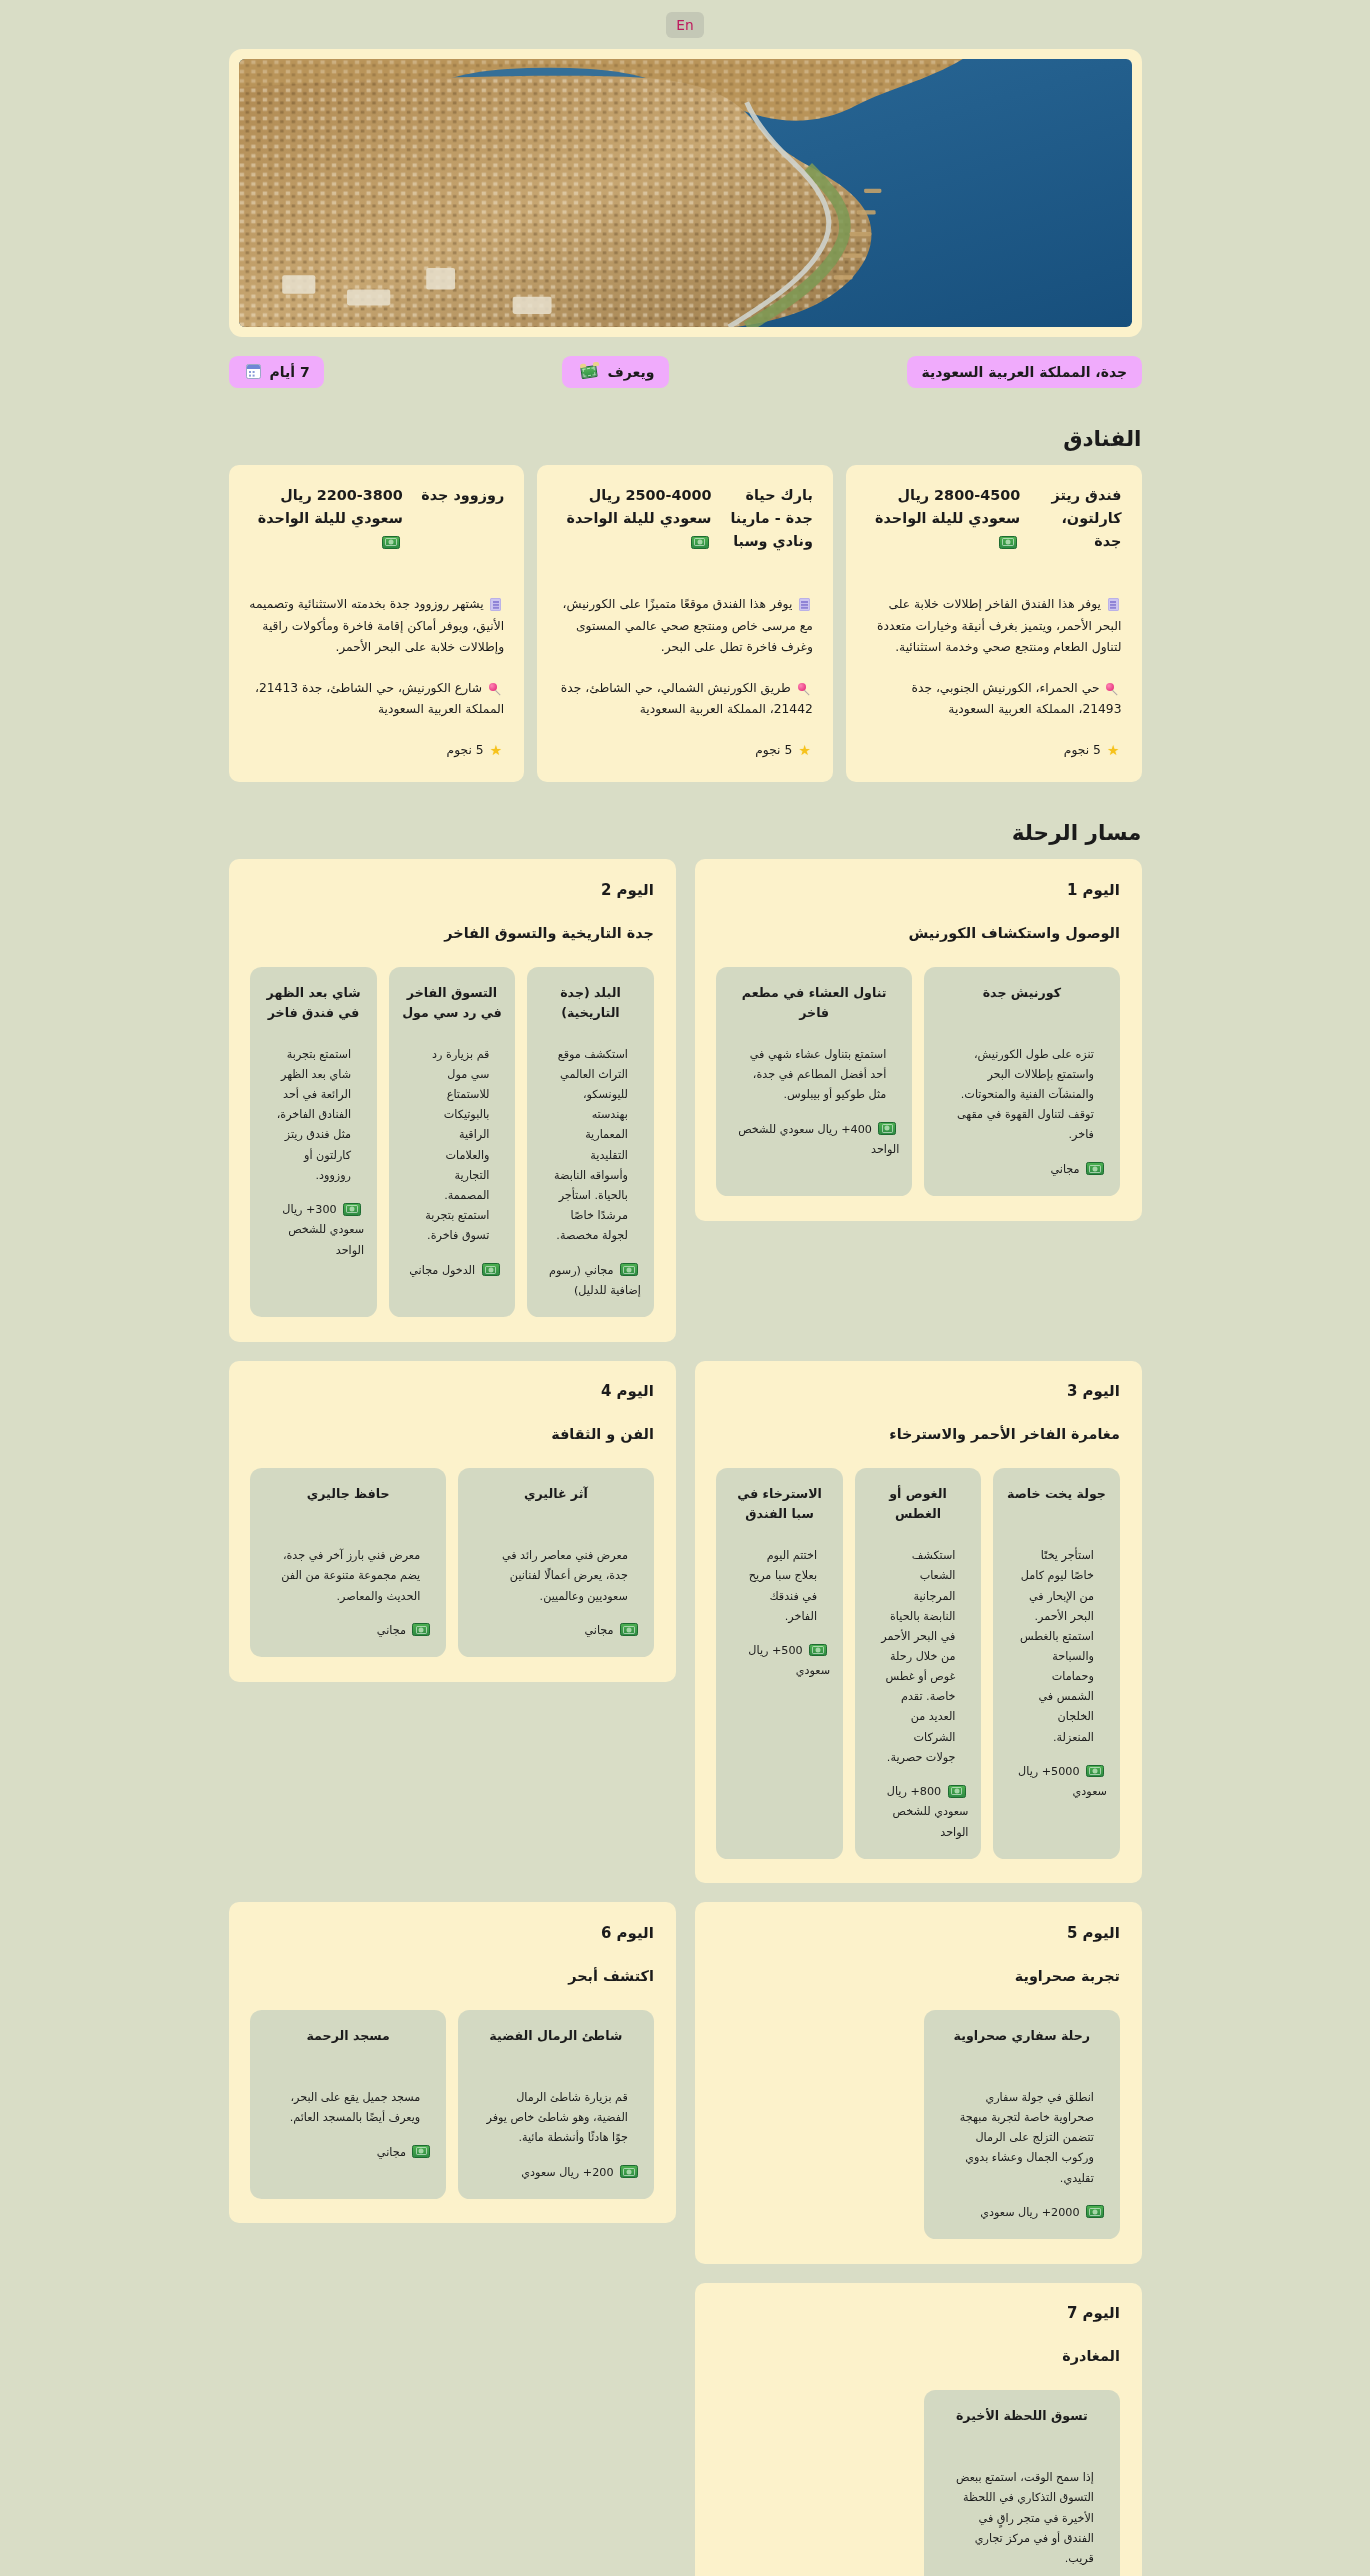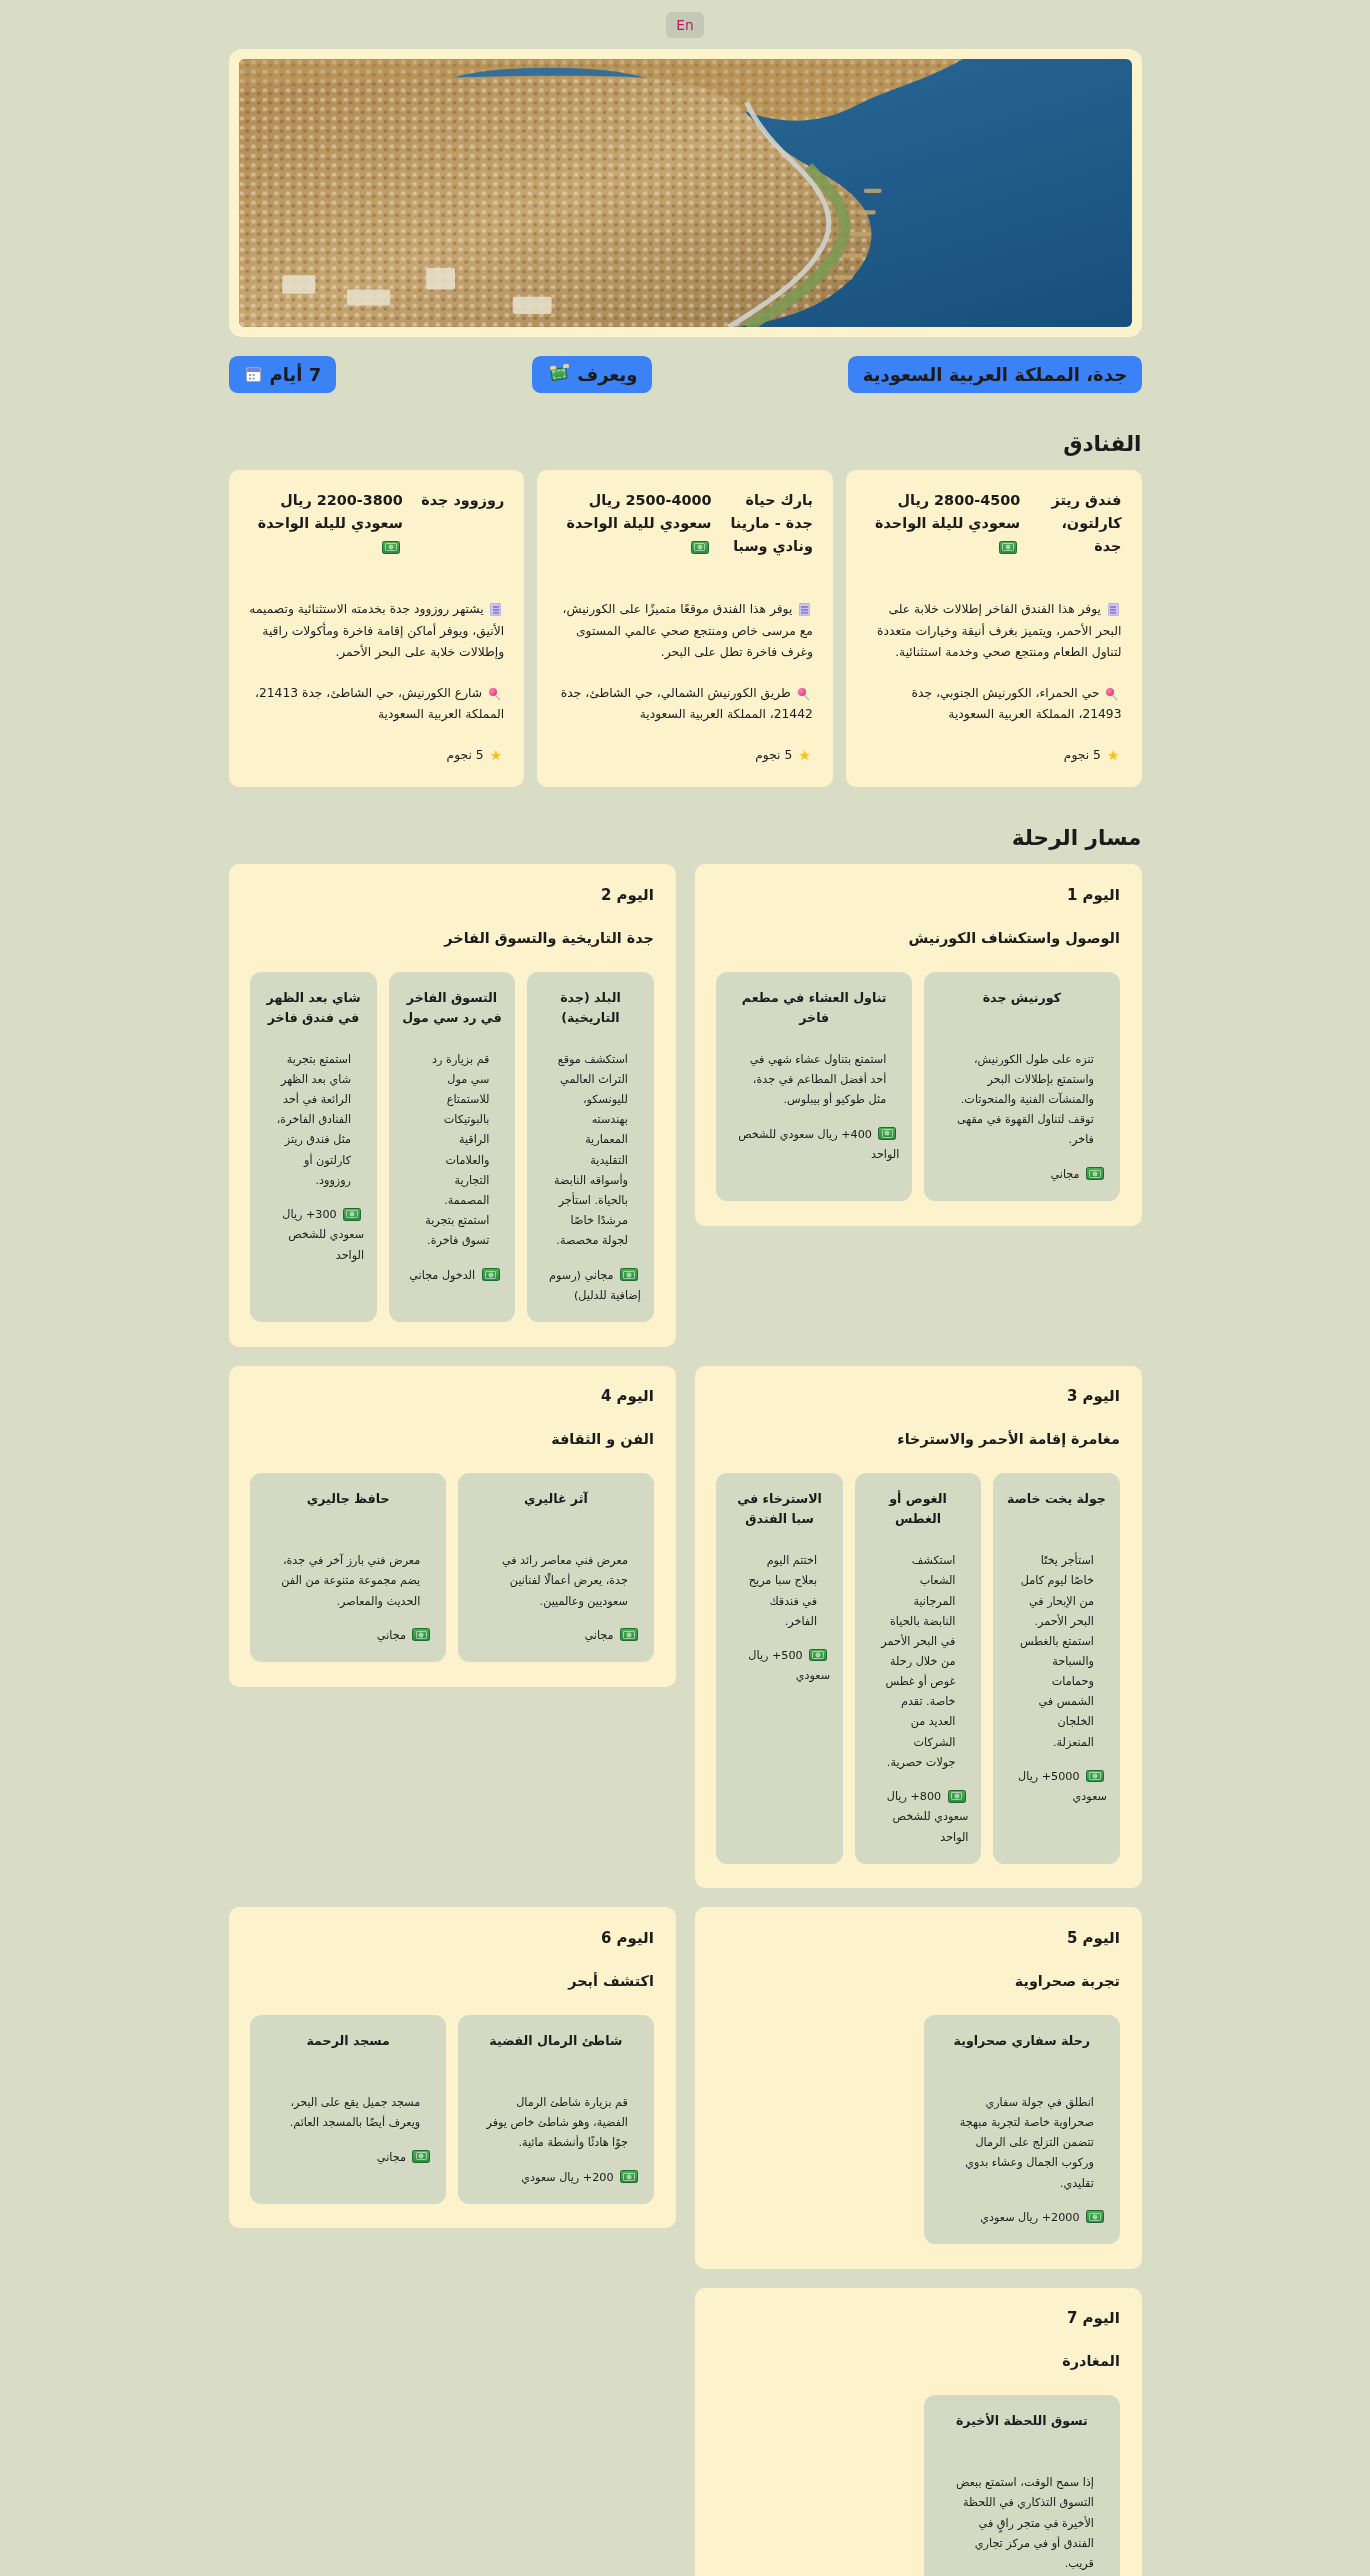--- a/index.html
+++ b/index.html
@@ -15,22 +15,22 @@
     font-family:"DejaVu Sans","Liberation Sans",sans-serif;
   }
   .container{width:913px;max-width:96%;margin:0 auto;}
   .hero-card{
     background:#fcf2cb;border-radius:13px;padding:10px;margin-top:4.3px;
   }
   .hero-img{display:block;width:100%;height:268px;border-radius:5.8px;overflow:hidden;}
   .hero-img svg{display:block;width:100%;height:100%;}
   .badges{display:flex;justify-content:space-between;align-items:center;margin-top:19px;}
   .badge{
-    background:#3b82f6;border-radius:8.7px;padding:8px 14.4px;
-    font-weight:bold;font-size:18px;display:inline-flex;align-items:center;gap:5.8px;text-align:right;
+    background:#f0abfc;border-radius:8.7px;padding:8px 14.4px;
+    font-weight:bold;font-size:14px;display:inline-flex;align-items:center;gap:5.8px;text-align:right;
   }
   h2.section-title{font-size:21.6px;font-weight:bold;margin:38px 0 14.4px;}
   
   .hotels{display:grid;grid-template-columns:repeat(3,1fr);gap:13px;}
   .hotel-card{background:#fcf2cb;border-radius:10px;padding:19px 20px;}
   .hotel-head{display:flex;gap:14.4px;min-height:110px;align-items:flex-start;}
   .hotel-name{flex:0 0 34%;font-weight:bold;font-size:14.4px;line-height:1.6;}
   .hotel-price{flex:1;font-weight:bold;font-size:14.4px;line-height:1.6;}
   .hotel-card p{font-size:12.3px;line-height:1.75;margin:0 0 0 0;}
   .hotel-addr{margin-top:19px !important;}
@@ -266,21 +266,21 @@
     <div class="act-cost">
       <span class="ic money"></span>
       <span>300+ ريال سعودي للشخص الواحد</span>
     </div>
   </div>
 </div>
   </div>
 
   <div class="day-card">
     <div class="day-label">اليوم 3</div>
-    <div class="day-title">مغامرة إقامة الأحمر والاسترخاء</div>
+    <div class="day-title">مغامرة الفاخر الأحمر والاسترخاء</div>
     <div class="activities" style="grid-template-columns: repeat(3, 1fr);">
   <div class="activity-card">
     <div class="act-name">جولة يخت خاصة</div>
     <p class="act-desc">استأجر يختًا خاصًا ليوم كامل من الإبحار في البحر الأحمر. استمتع بالغطس والسباحة وحمامات الشمس في الخلجان المنعزلة.</p>
     <div class="act-cost">
       <span class="ic money"></span>
       <span>5000+ ريال سعودي</span>
     </div>
   </div>
 

